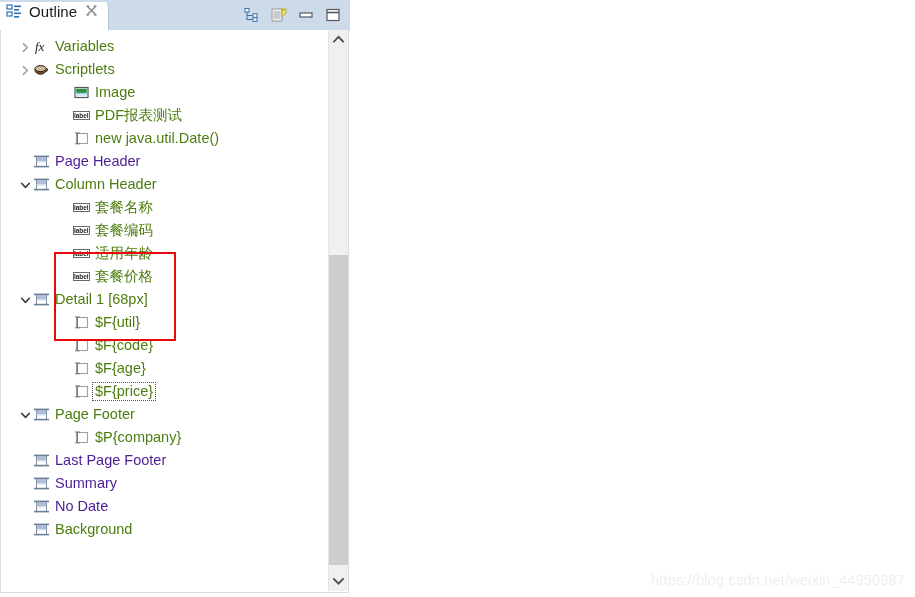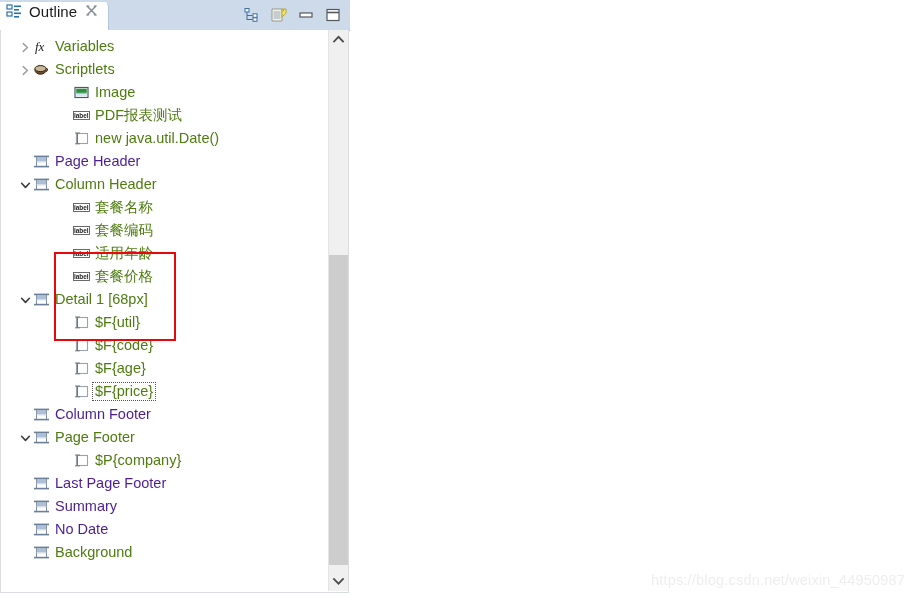--- a/index.html
+++ b/index.html
@@ -444,33 +444,20 @@
           <div class="tree-row ind-1n">
             <span class="row-icon">
               <svg class="ic" width="17" height="17" viewBox="0 0 17 17">
                 <rect x="3.5" y="3.5" width="11" height="10" fill="#ffffff" stroke="#9aa3ac" stroke-width="1.1"></rect>
                 <path d="M2 3 H7 M4.5 3 V13.8 M2 13.8 H7" stroke="#6f7880" stroke-width="1" fill="none"></path>
               </svg>
             </span>
             <span class="row-label sel-box">$F{price}</span>
           </div>
           <div class="tree-row ind-0">
-            <span class="twisty"></span>
-            <span class="row-icon">
-              <svg class="ic" width="17" height="17" viewBox="0 0 17 17">
-                <rect x="3.5" y="3.5" width="10" height="10" fill="#ffffff" stroke="#7d8da0" stroke-width="1"></rect>
-                <rect x="3.8" y="4.2" width="9.4" height="4" fill="#aebfd8"></rect>
-                <rect x="1" y="2.6" width="15" height="1.6" fill="#6b7f99"></rect>
-                <rect x="1" y="12.8" width="15" height="1.6" fill="#6b7f99"></rect>
-                <rect x="3.5" y="8.4" width="10" height="0.9" fill="#c3cedd"></rect>
-              </svg>
-            </span>
-            <span class="row-label dim">Column Footer</span>
-          </div>
-          <div class="tree-row ind-0">
             <span class="twisty">
               <svg width="11" height="11" viewBox="0 0 11 11">
                 <path d="M1.6 3.3 L5.5 7.4 L9.4 3.3" stroke="#3c3c3c" stroke-width="1.6" fill="none" stroke-linecap="round" stroke-linejoin="round"></path>
               </svg>
             </span>
             <span class="row-icon">
               <svg class="ic" width="17" height="17" viewBox="0 0 17 17">
                 <rect x="3.5" y="3.5" width="10" height="10" fill="#ffffff" stroke="#7d8da0" stroke-width="1"></rect>
                 <rect x="3.8" y="4.2" width="9.4" height="4" fill="#aebfd8"></rect>
                 <rect x="1" y="2.6" width="15" height="1.6" fill="#6b7f99"></rect>

